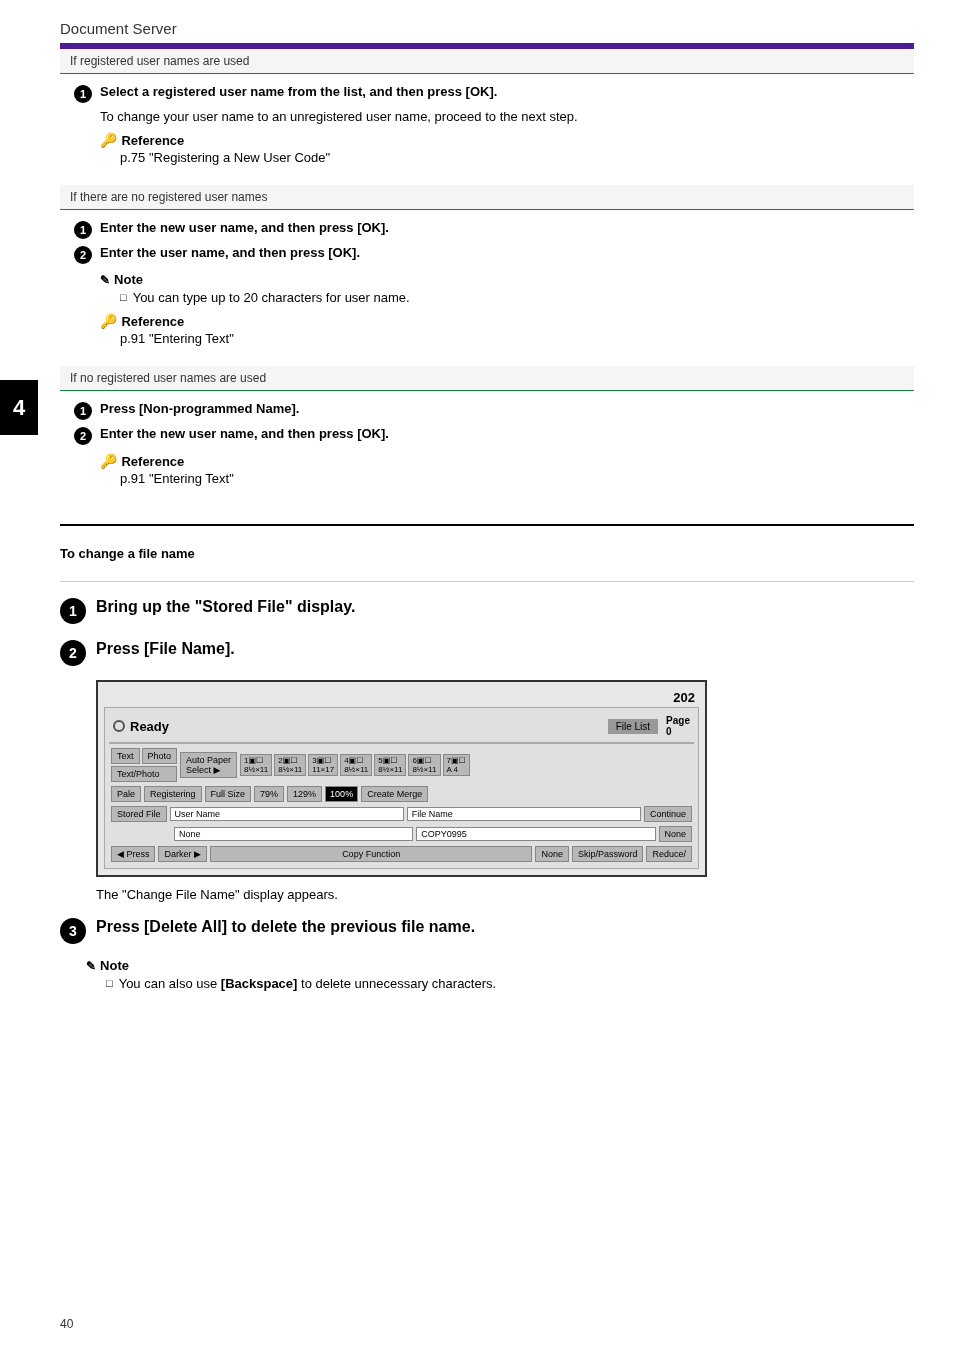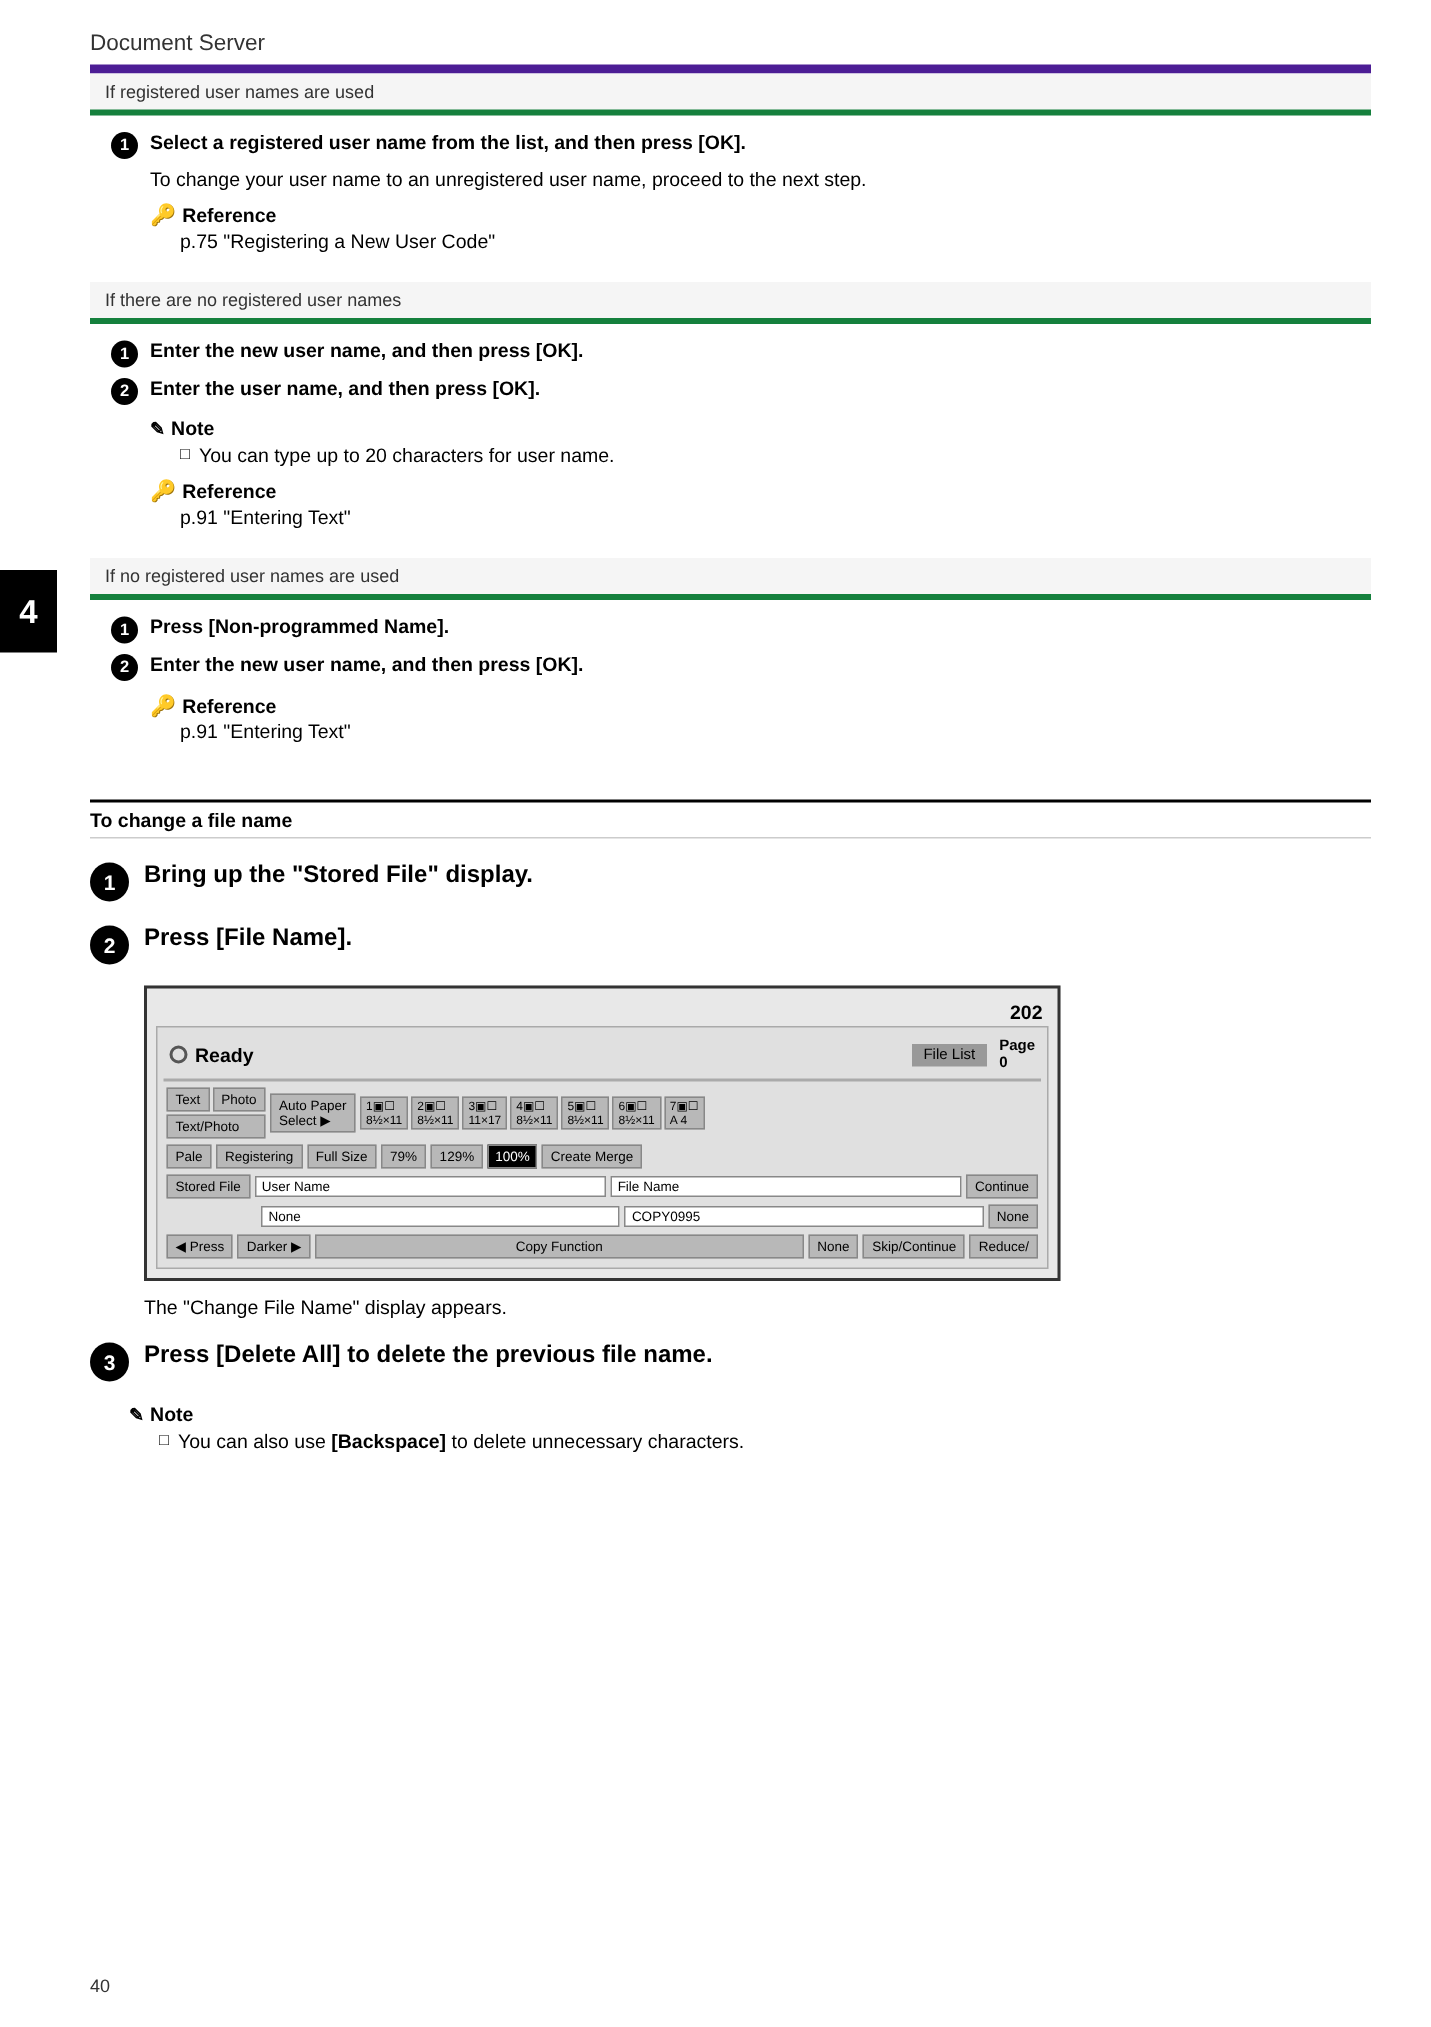--- a/index.html
+++ b/index.html
@@ -48,21 +48,21 @@
       color: #333;
       border-bottom: 6px solid #4c1d95;
       padding-bottom: 6px;
     }
 
     .section-header {
       background: #f5f5f5;
       padding: 5px 10px;
       font-size: 12px;
       color: #333;
-      border-bottom: 4px solid #15803d;
+      border-bottom: 1px solid #15803d;
     }
 
     .section-content {
       padding: 10px 14px 14px 14px;
     }
 
     
     .step {
       display: flex;
       align-items: flex-start;
@@ -224,21 +224,21 @@
       padding: 1px 4px;
       font-size: 9px;
       flex: 1;
     }
 
     .to-change-header {
       font-size: 13px;
       font-weight: bold;
       border-top: 2px solid #000;
       border-bottom: 1px solid #ccc;
-      padding: 4px 0;
+      padding: 20px 0;
       margin-bottom: 14px;
     }
 
     .change-display-text {
       font-size: 13px;
       margin-left: 36px;
       margin-top: 6px;
       margin-bottom: 14px;
     }
 
@@ -428,21 +428,21 @@
             <div class="screen-field">None</div>
             <div class="screen-field">COPY0995</div>
             <div class="screen-btn">None</div>
           </div>
 
           <div style="display:flex; gap:3px; align-items:center; padding:2px;">
             <div class="screen-btn">◀ Press</div>
             <div class="screen-btn">Darker ▶</div>
             <div class="screen-btn" style="flex:1; text-align:center;">Copy Function</div>
             <div class="screen-btn">None</div>
-            <div class="screen-btn">Skip/Continue</div>
+            <div class="screen-btn">Skip/Password</div>
             <div class="screen-btn">Reduce/</div>
           </div>
 
         </div>
       </div>
 
       <div class="change-display-text">The "Change File Name" display appears.</div>
 
       <div class="main-step">
         <span class="main-step-num">3</span>

